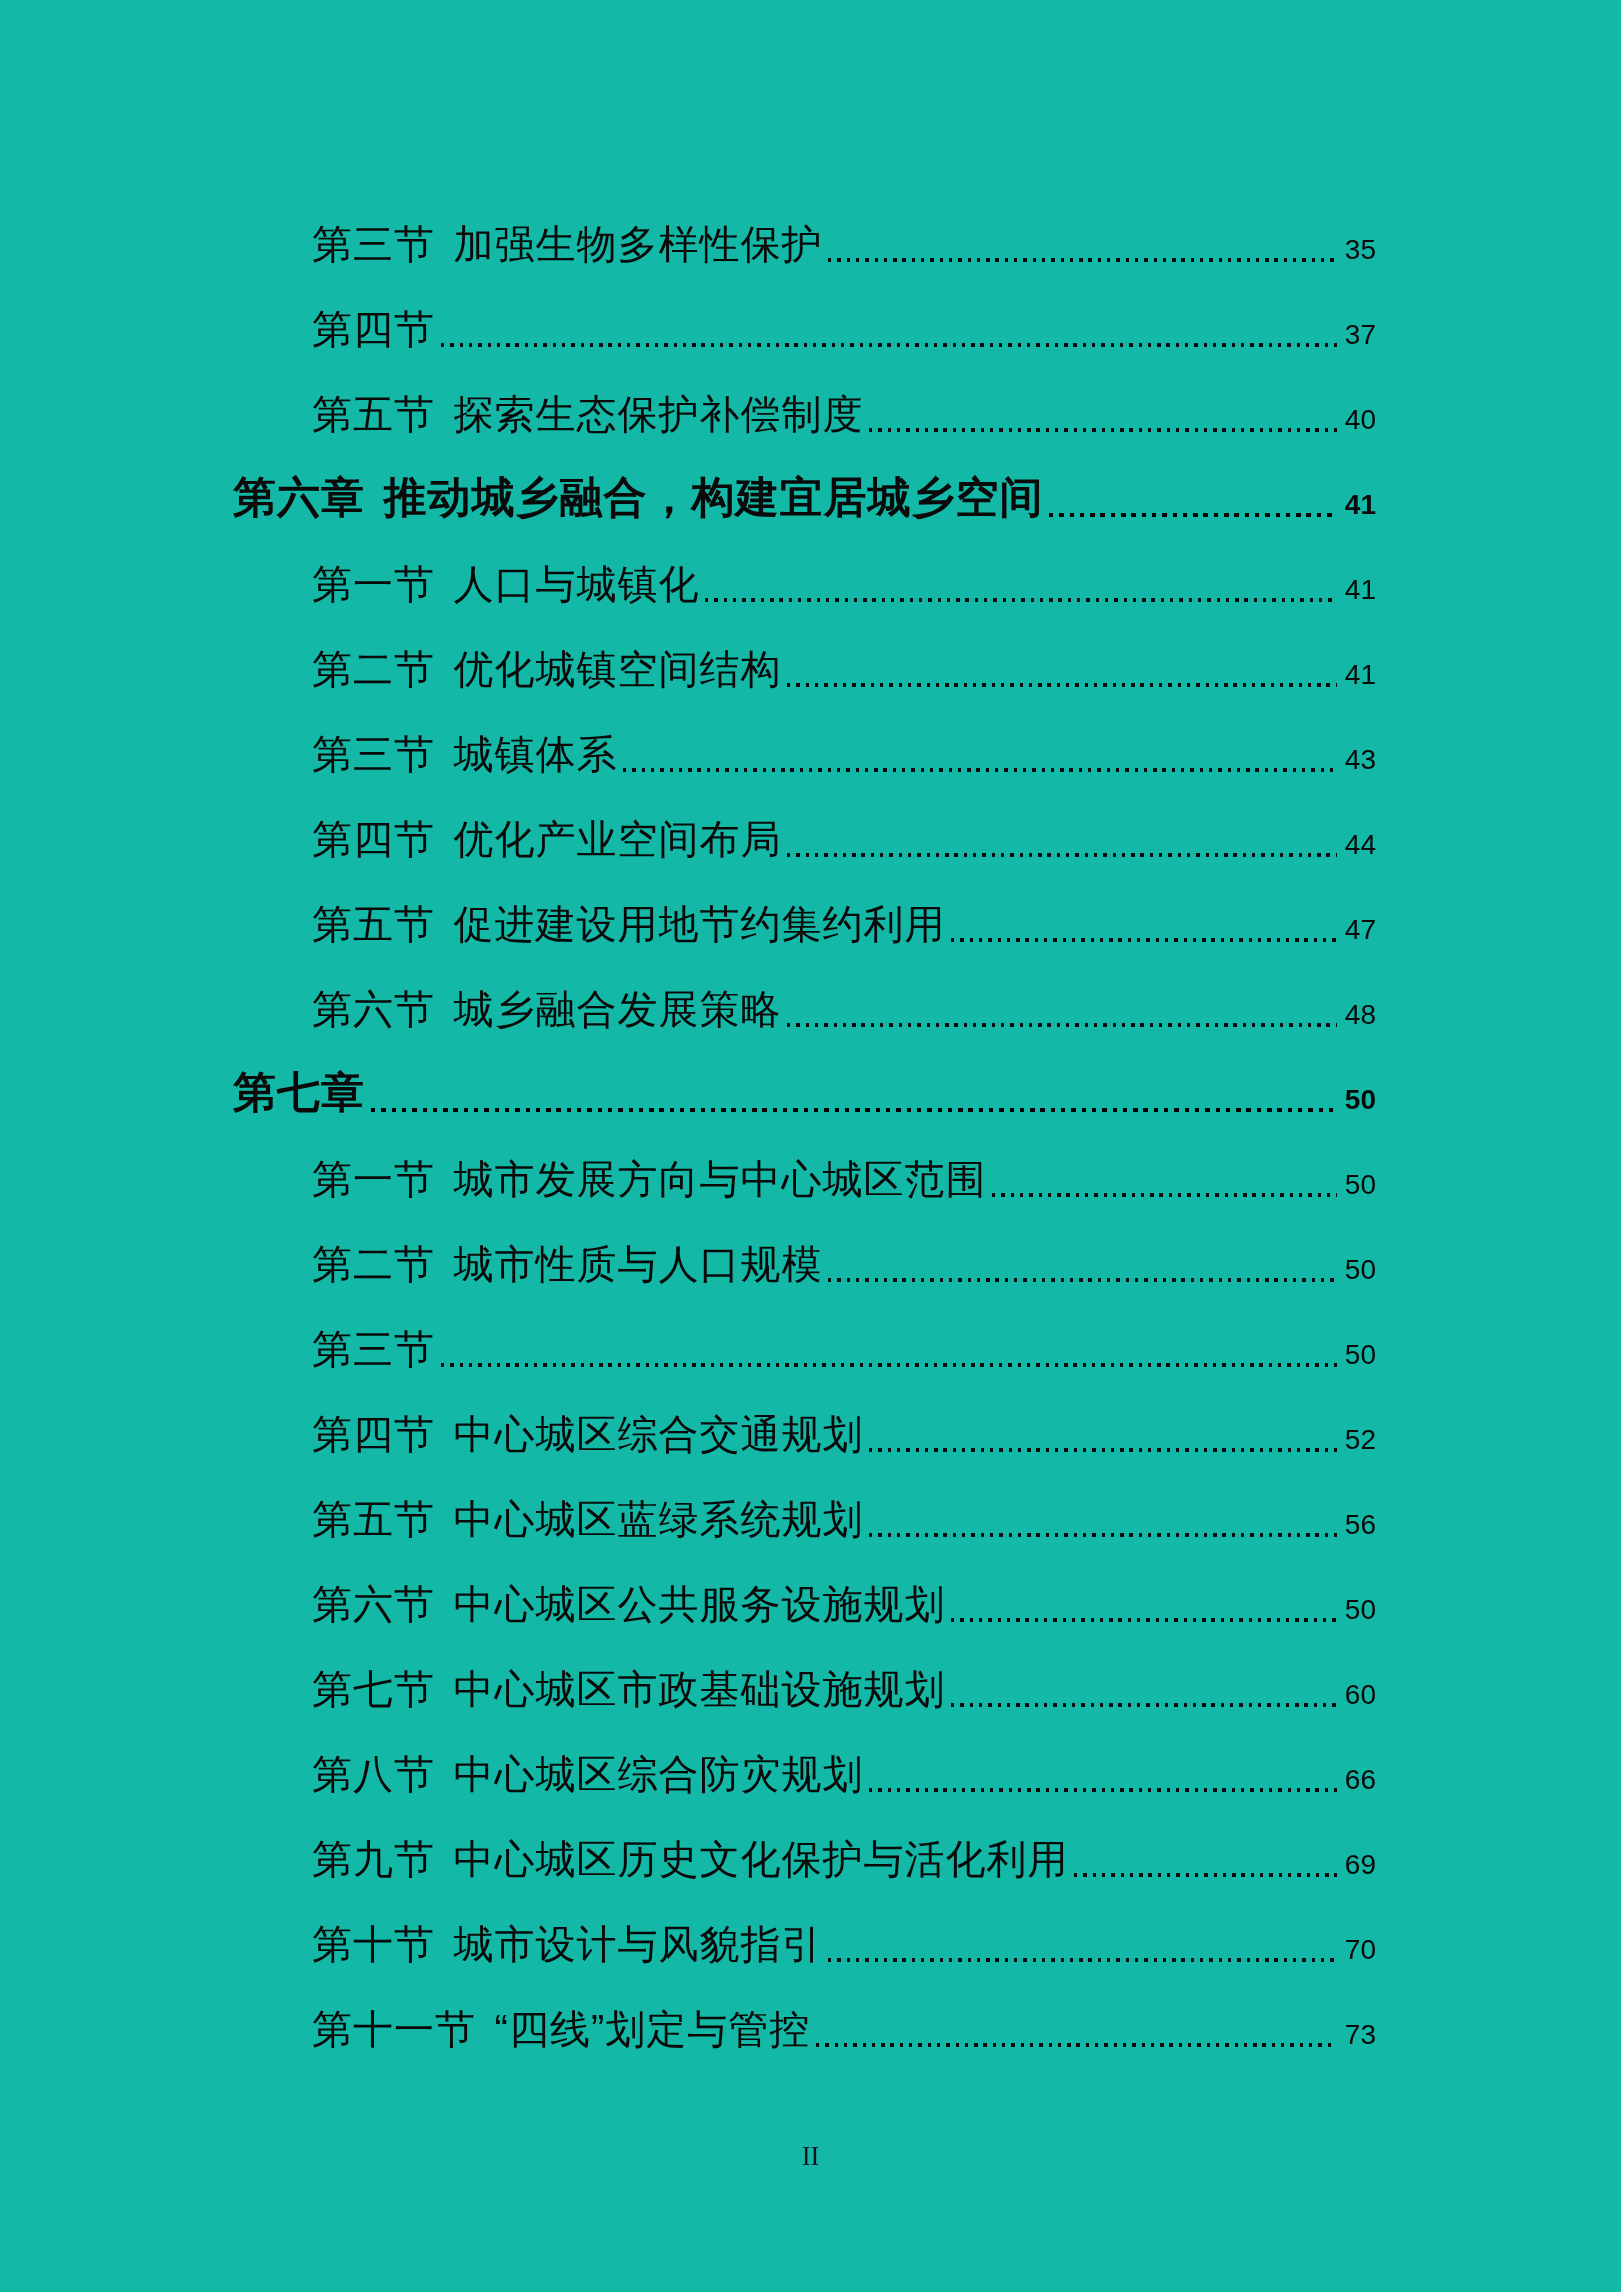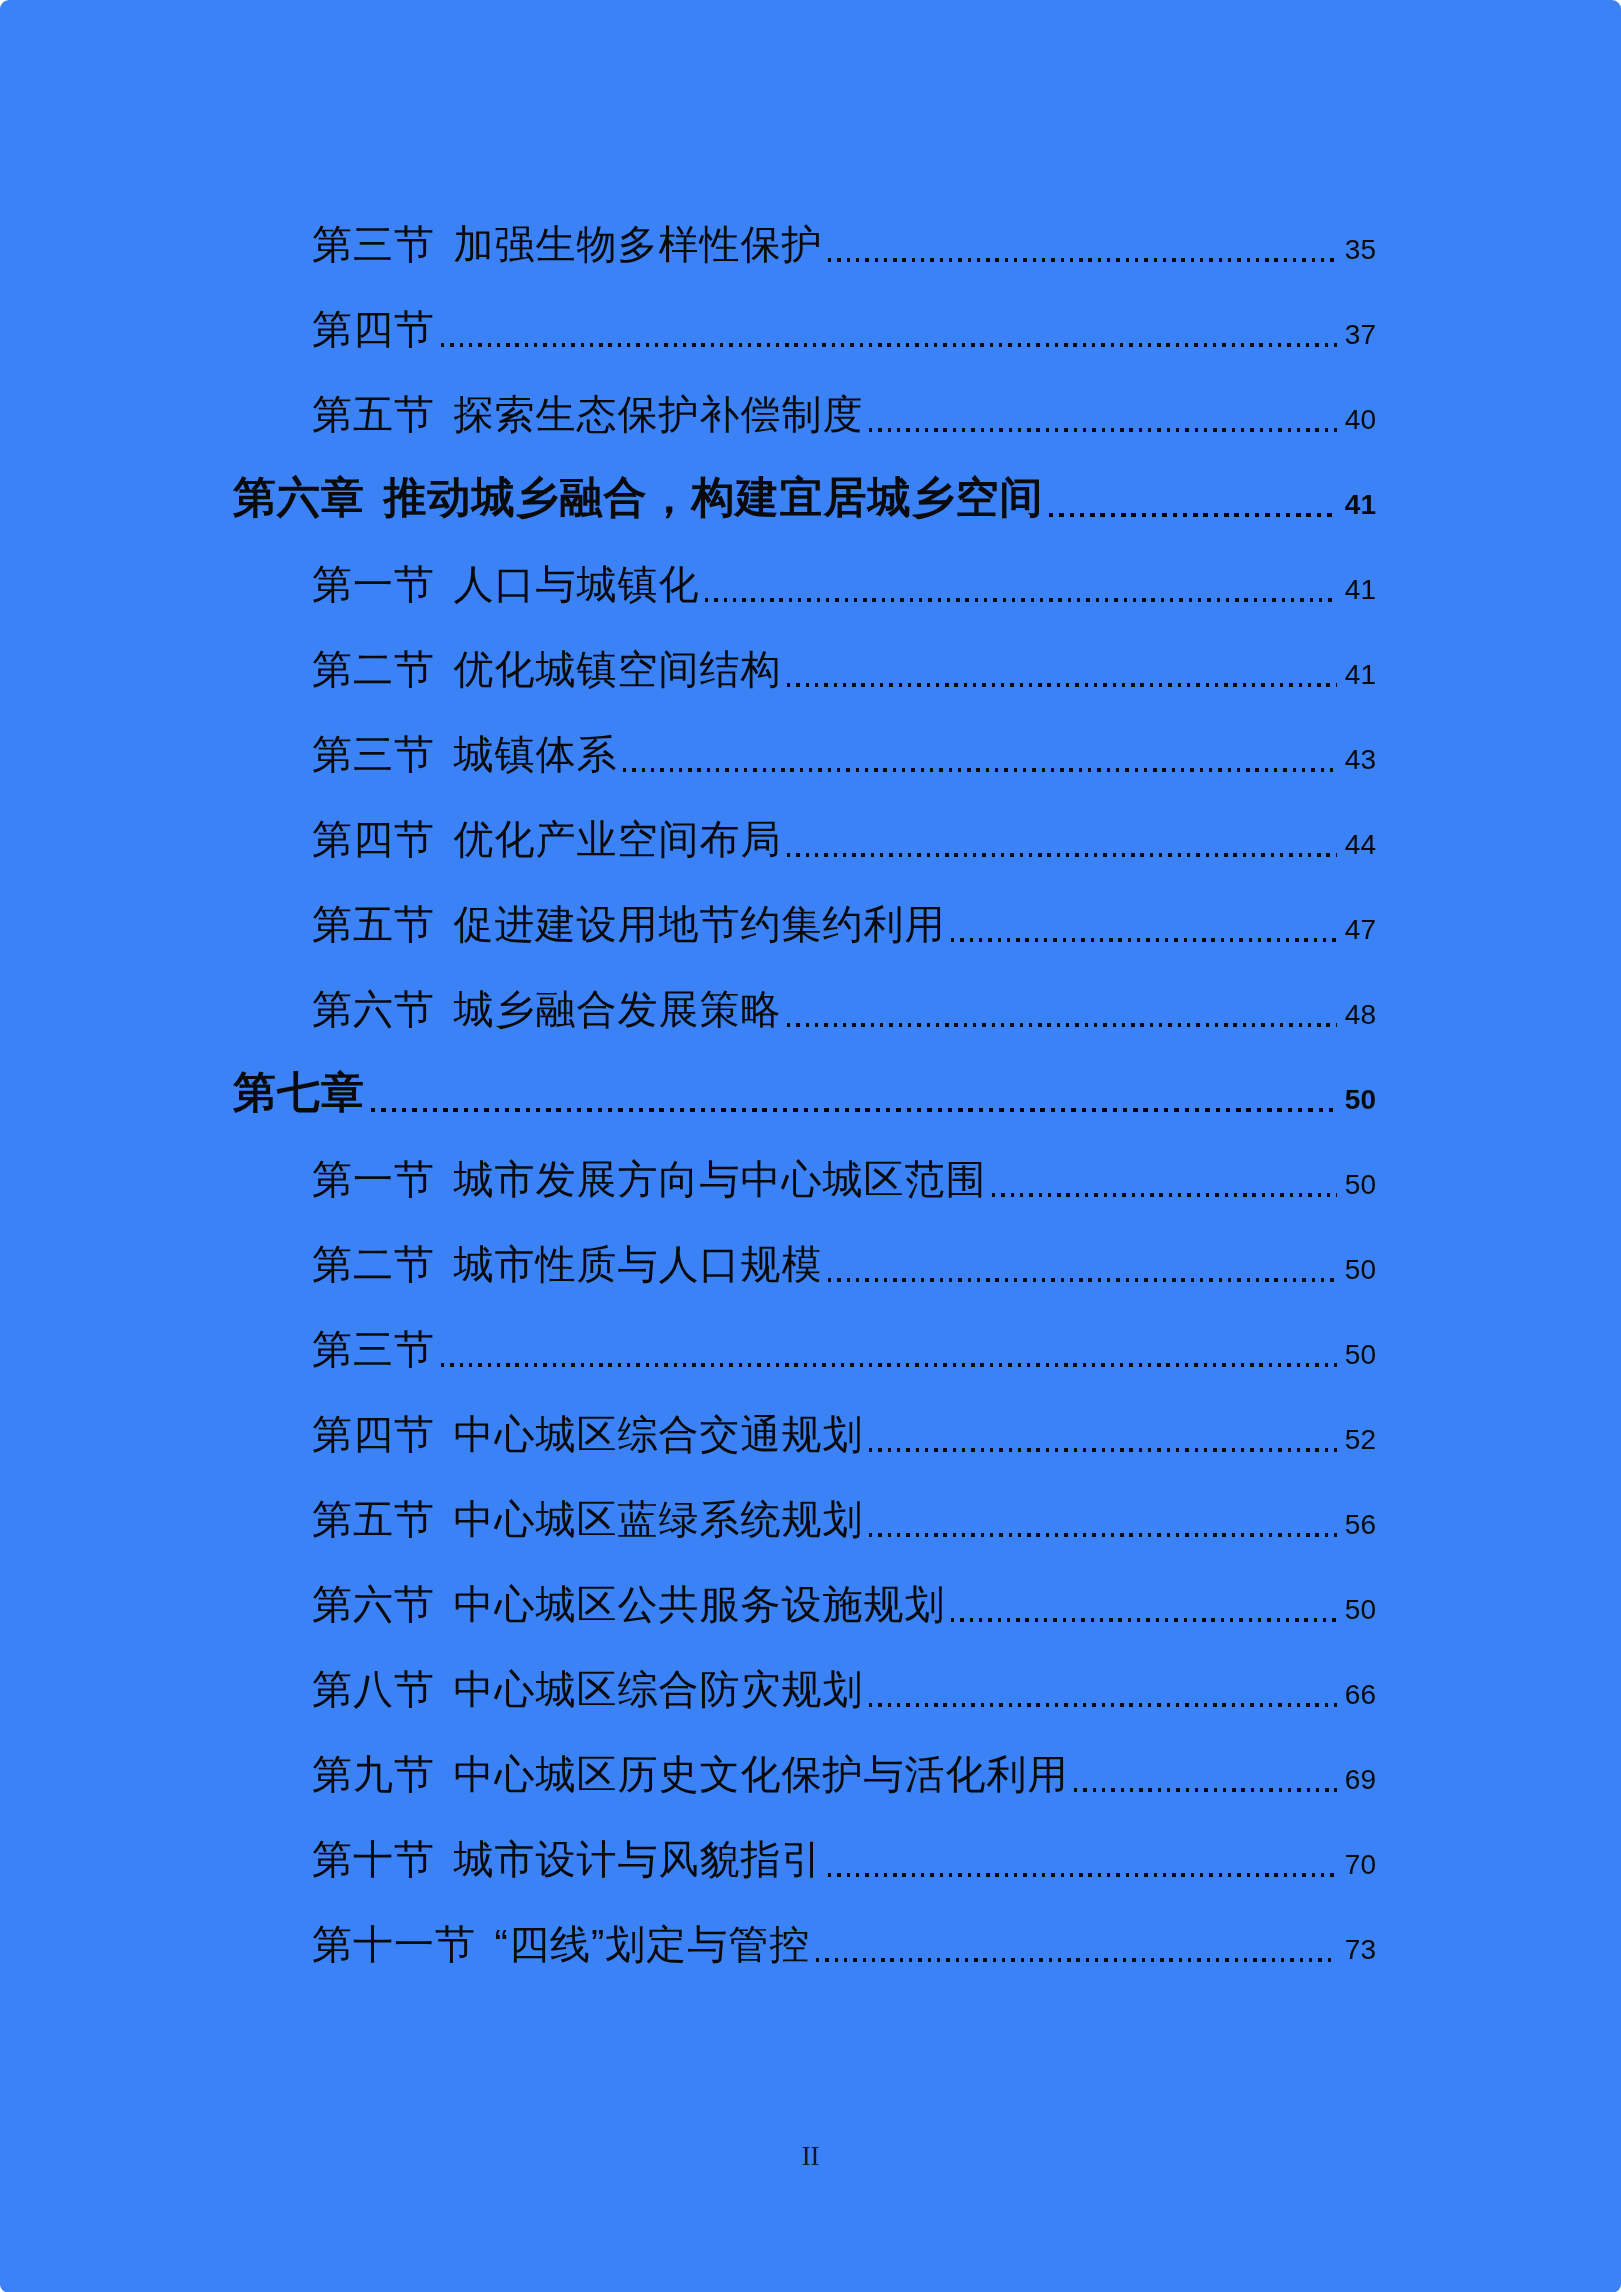--- a/index.html
+++ b/index.html
@@ -7,22 +7,21 @@
     width: 1621px; height: 2293px;
     background: #ffffff;
     position: relative;
     overflow: hidden;
     font-family: "Liberation Sans", sans-serif;
     color: #0a0a0a;
   }
   .page {
     position: absolute;
     inset: 0;
-    background: #3b82f6;
-    border-radius: 9px;
+    background: #14b8a6;
   }
   .toc-list {
     position: absolute;
     top: 200px; left: 0; right: 0;
   }
   .toc-row {
     display: flex;
     align-items: flex-end;
     height: 85px;
     box-sizing: border-box;
@@ -172,20 +171,26 @@
       <span class="toc-leader"></span>
       <span class="toc-page-num">56</span>
     </div>
       <div class="toc-row section">
       <span class="toc-label">第六节</span>
       <span class="toc-title">中心城区公共服务设施规划</span>
       <span class="toc-leader"></span>
       <span class="toc-page-num">50</span>
     </div>
       <div class="toc-row section">
+      <span class="toc-label">第七节</span>
+      <span class="toc-title">中心城区市政基础设施规划</span>
+      <span class="toc-leader"></span>
+      <span class="toc-page-num">60</span>
+    </div>
+      <div class="toc-row section">
       <span class="toc-label">第八节</span>
       <span class="toc-title">中心城区综合防灾规划</span>
       <span class="toc-leader"></span>
       <span class="toc-page-num">66</span>
     </div>
       <div class="toc-row section">
       <span class="toc-label">第九节</span>
       <span class="toc-title">中心城区历史文化保护与活化利用</span>
       <span class="toc-leader"></span>
       <span class="toc-page-num">69</span>

